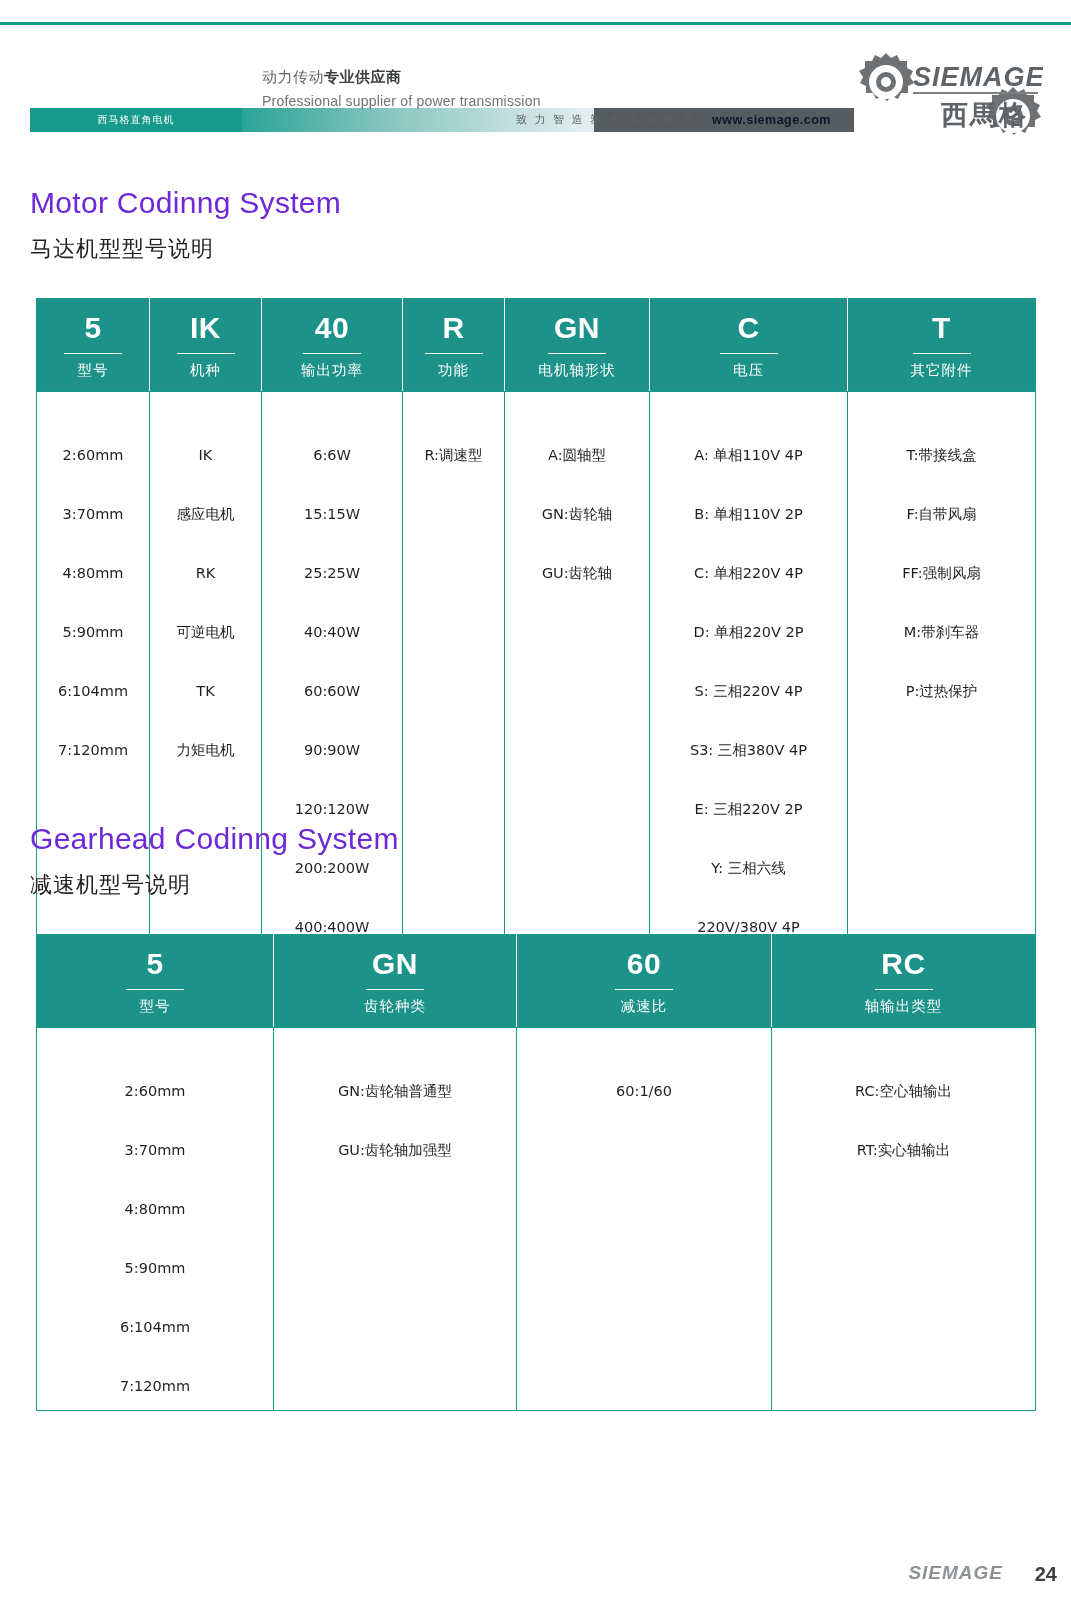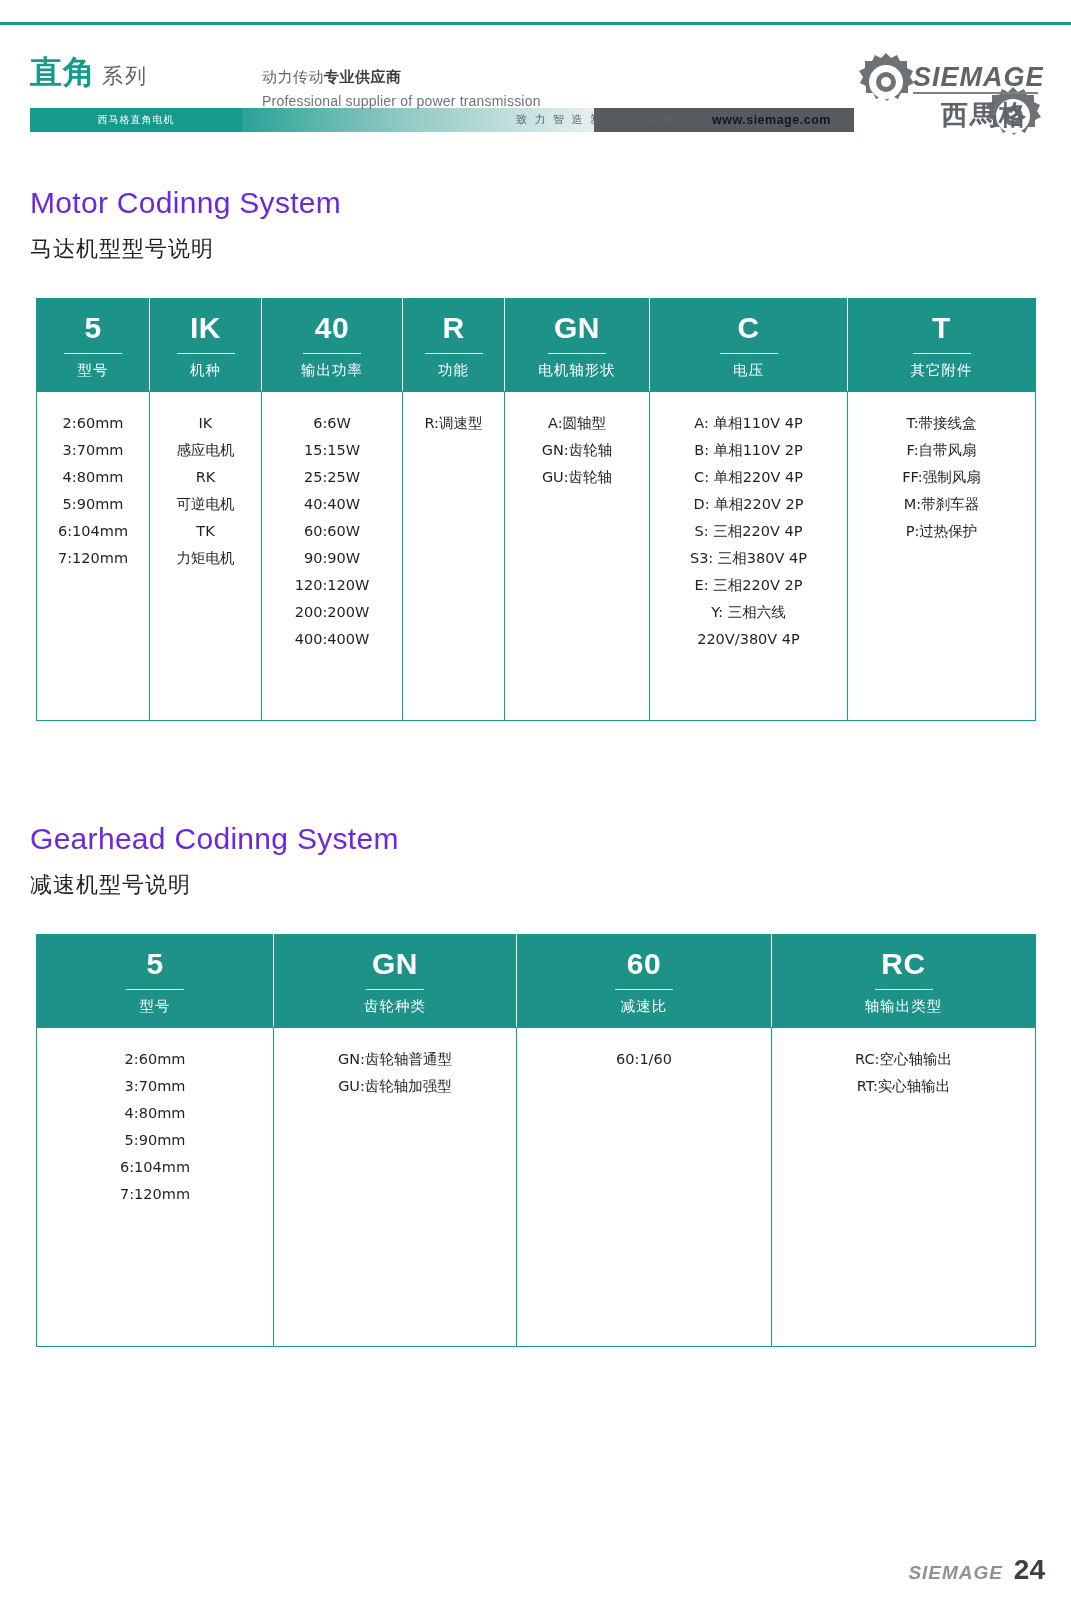--- a/index.html
+++ b/index.html
@@ -190,55 +190,50 @@
   }
   .body-cell {
     background: #ffffff;
     text-align: center;
     padding: 18px 6px 10px 6px;
     font-size: 14.5px;
     font-family: "DejaVu Sans", sans-serif;
     color: #231f20;
     line-height: 27px;
   }
-  .body-cell .line { white-space: nowrap; }
+  .body-cell .line { white-space: nowrap; margin-top: 32px; }
 
   
   .footer-logo {
     position: absolute;
     right: 68px;
     bottom: 22px;
     font-size: 19px;
     font-weight: bold;
     font-style: italic;
     color: #8d9295;
     letter-spacing: 1px;
     font-family: "Liberation Sans", sans-serif;
   }
   .page-num {
     position: absolute;
-    right: 26px;
+    right: 14px;
     bottom: 20px;
-    font-size: 28px;
+    font-size: 20px;
     font-weight: bold;
     color: #3c4042;
   }
 </style>
 </head>
 <body>
 
 <div class="top-rule"></div>
 
 <div class="header">
 
-  <div class="series-block">
-    <div class="series-title">
-      <span>直角</span><span class="suffix">系列</span>
-    </div>
-  </div>
 
   <div class="series-bar">西马格直角电机</div>
   <div class="series-bar-fade"></div>
 
   <div class="tagline">
     <div class="cn"><span>动力传动</span><b>专业供应商</b></div>
     <div class="en">Professional supplier of power transmission</div>
   </div>
 
   <div class="right-bar"></div>

